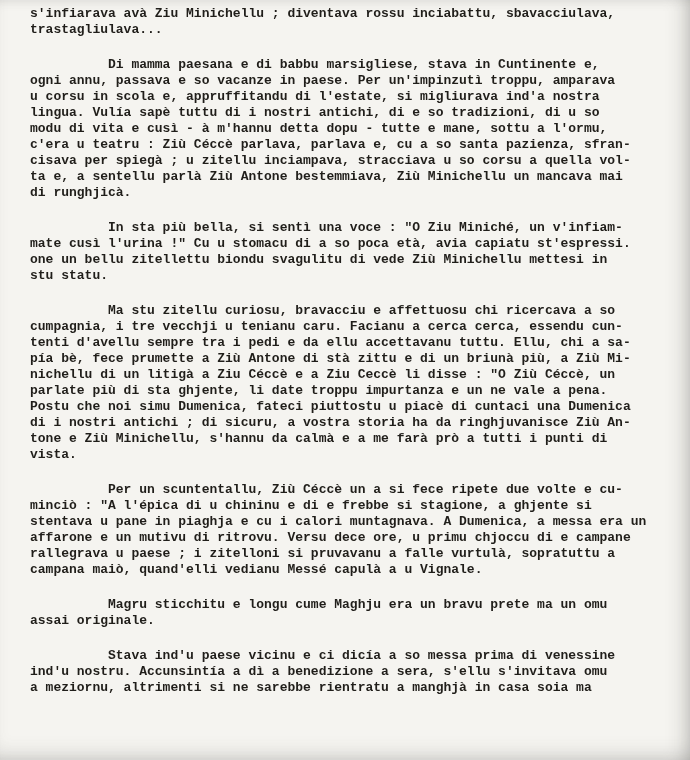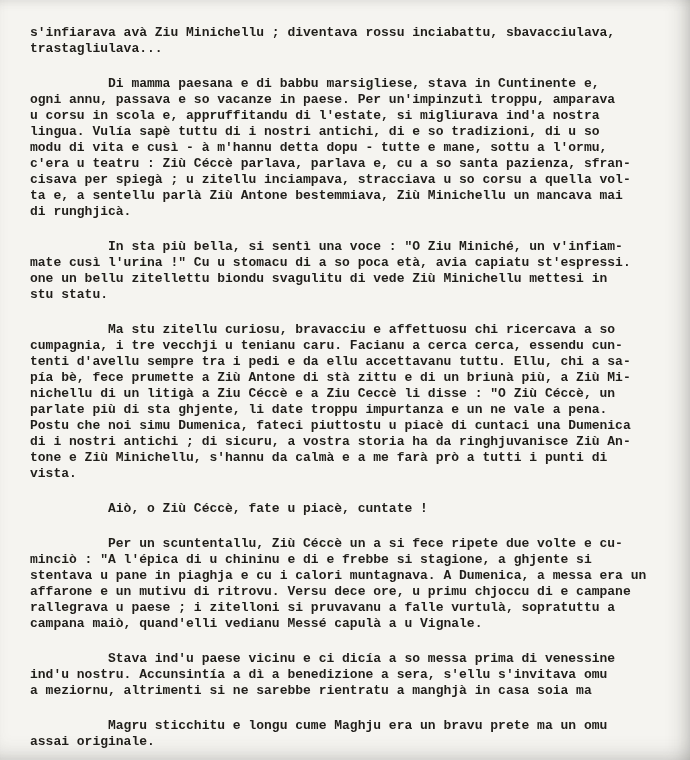--- a/index.html
+++ b/index.html
@@ -9,21 +9,21 @@
     height: 760px;
     background: #ecebe7;
     overflow: hidden;
   }
   .page {
     position: relative;
     width: 690px;
     height: 760px;
     box-sizing: border-box;
     background: #f5f4f0;
-    padding: 25px 28px 0 30px;
+    padding: 6px 28px 0 30px;
     box-shadow: inset -16px 0 20px -13px rgba(80,80,78,0.35),
                 inset 0 -16px 20px -13px rgba(80,80,78,0.25),
                 inset 0 10px 14px -12px rgba(80,80,78,0.18);
     font-family: "Liberation Mono", "DejaVu Sans Mono", monospace;
     font-size: 13px;
     line-height: 16px;
     font-weight: bold;
     color: #201e1a;
   }
   .para {
@@ -54,25 +54,24 @@
   <div class="para">          Ma stu zitellu curiosu, bravacciu e affettuosu chi ricercava a so
 cumpagnia, i tre vecchji u tenianu caru. Facianu a cerca cerca, essendu cun-
 tenti d'avellu sempre tra i pedi e da ellu accettavanu tuttu. Ellu, chi a sa-
 pía bè, fece prumette a Ziù Antone di stà zittu e di un briunà più, a Ziù Mi-
 nichellu di un litigà a Ziu Céccè e a Ziu Ceccè li disse : "O Ziù Céccè, un
 parlate più di sta ghjente, li date troppu impurtanza e un ne vale a pena.
 Postu che noi simu Dumenica, fateci piuttostu u piacè di cuntaci una Dumenica
 di i nostri antichi ; di sicuru, a vostra storia ha da ringhjuvanisce Ziù An-
 tone e Ziù Minichellu, s'hannu da calmà e a me farà prò a tutti i punti di
 vista.</div>
-  <div class="para">          Aiò, o Ziù Céccè, fate u piacè, cuntate !</div>
   <div class="para">          Per un scuntentallu, Ziù Céccè un a si fece ripete due volte e cu-
 minciò : "A l'épica di u chininu e di e frebbe si stagione, a ghjente si
 stentava u pane in piaghja e cu i calori muntagnava. A Dumenica, a messa era un
 affarone e un mutivu di ritrovu. Versu dece ore, u primu chjoccu di e campane
 rallegrava u paese ; i zitelloni si pruvavanu a falle vurtulà, sopratuttu a
 campana maiò, quand'elli vedianu Messé capulà a u Vignale.</div>
+  <div class="para">          Magru sticchitu e longu cume Maghju era un bravu prete ma un omu
+assai originale.</div>
   <div class="para">          Stava ind'u paese vicinu e ci dicía a so messa prima di venessine
 ind'u nostru. Accunsintía a dì a benedizione a sera, s'ellu s'invitava omu
 a meziornu, altrimenti si ne sarebbe rientratu a manghjà in casa soia ma</div>
-  <div class="para">          Magru sticchitu e longu cume Maghju era un bravu prete ma un omu
-assai originale.</div>
 </div>
 
 </body></html>

